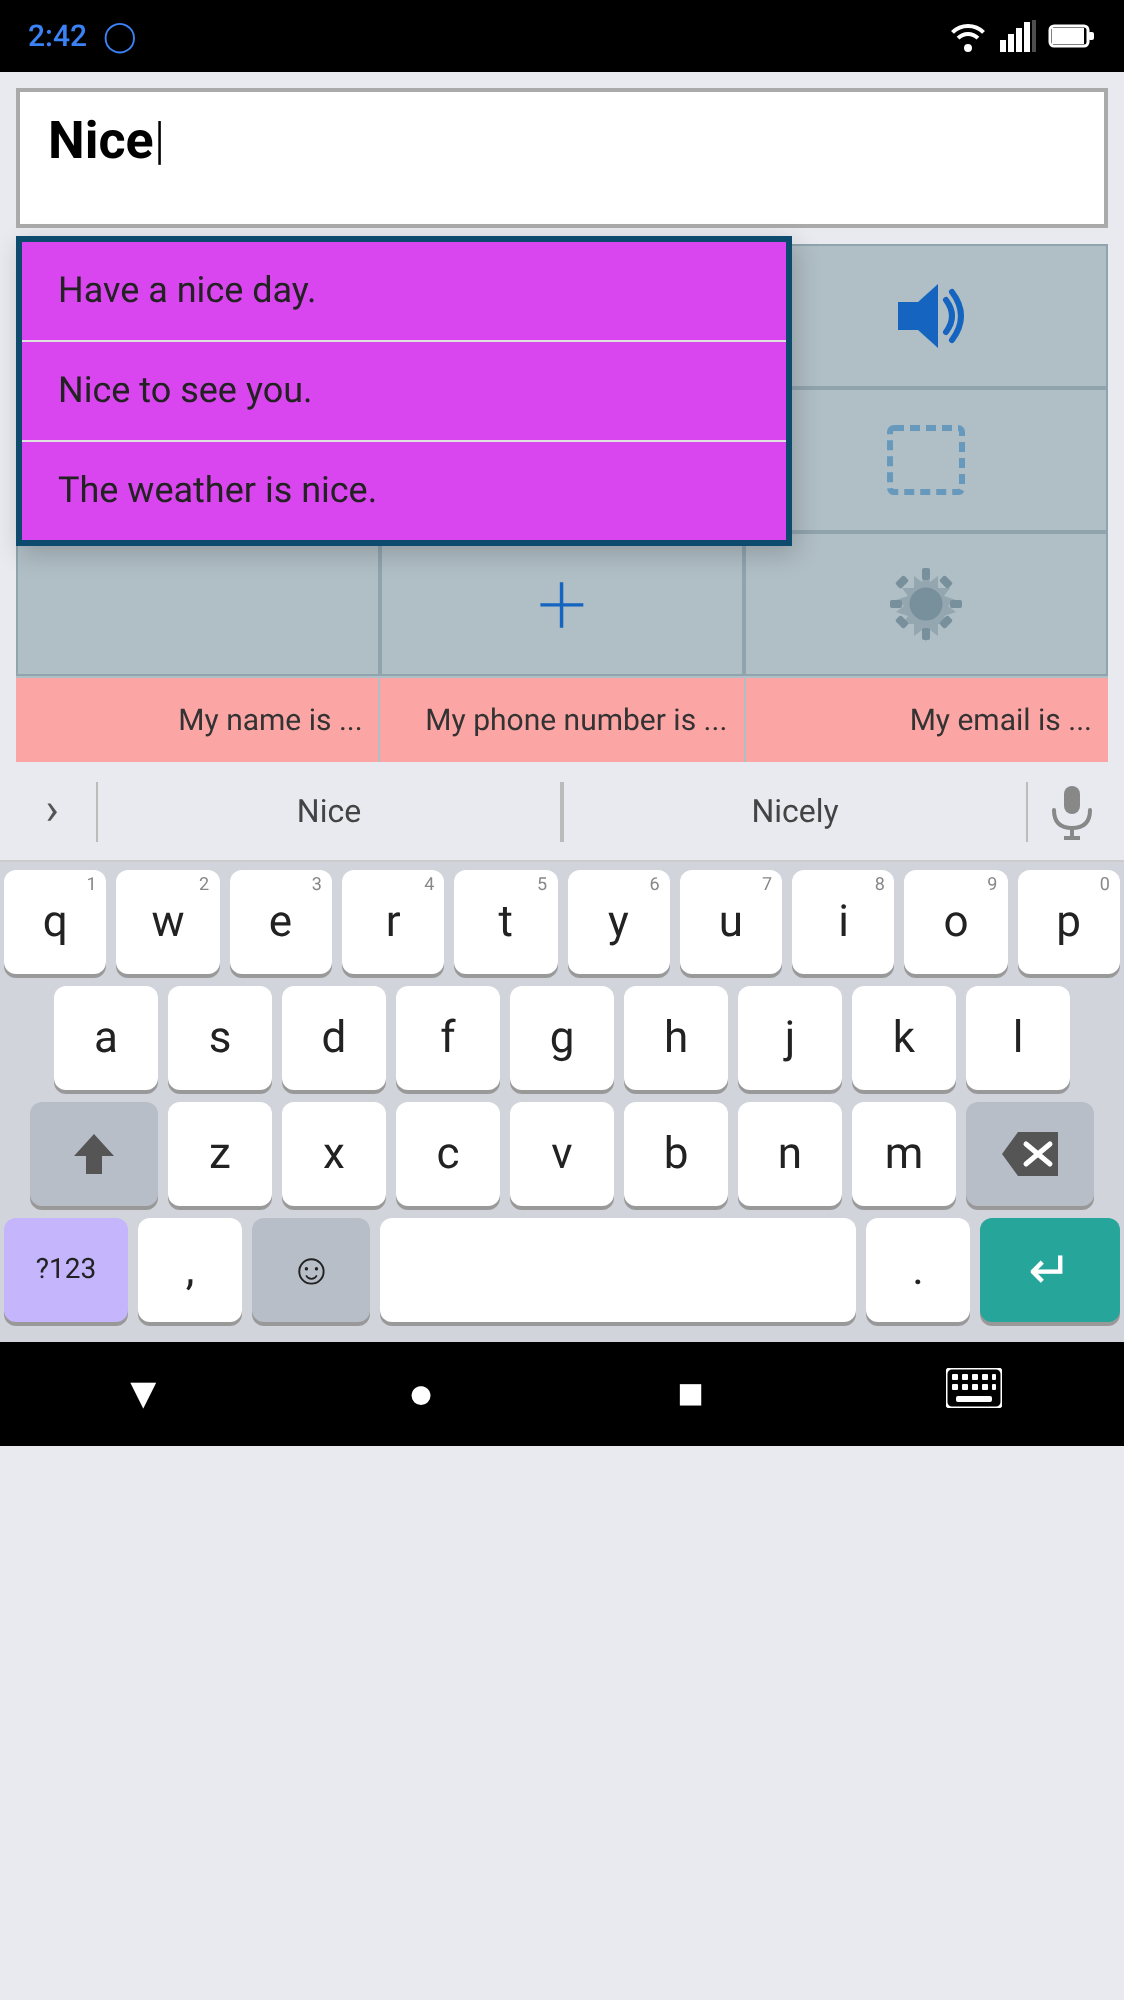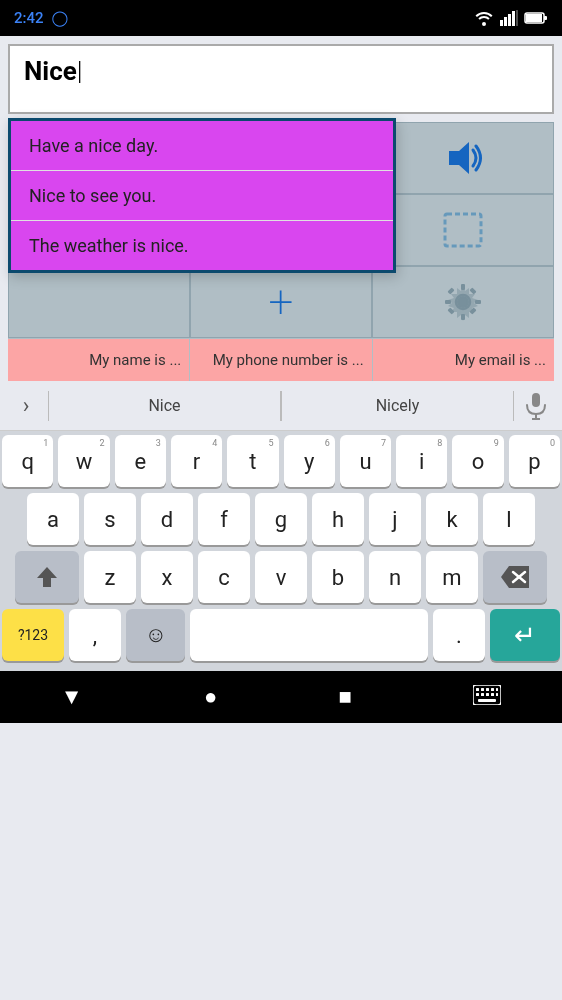--- a/index.html
+++ b/index.html
@@ -195,21 +195,21 @@
       color: #888;
     }
     .key.enter-key {
       background: #26a69a;
       color: #fff;
       min-width: 70px;
       max-width: 80px;
       font-size: 26px;
     }
     .key.sym-key {
-      background: #fde047;
+      background: #c4b5fd;
       font-size: 14px;
       min-width: 62px;
       max-width: 72px;
     }
     .key.emoji-key {
       background: #b8bec8;
       font-size: 22px;
       min-width: 52px;
       max-width: 64px;
     }

